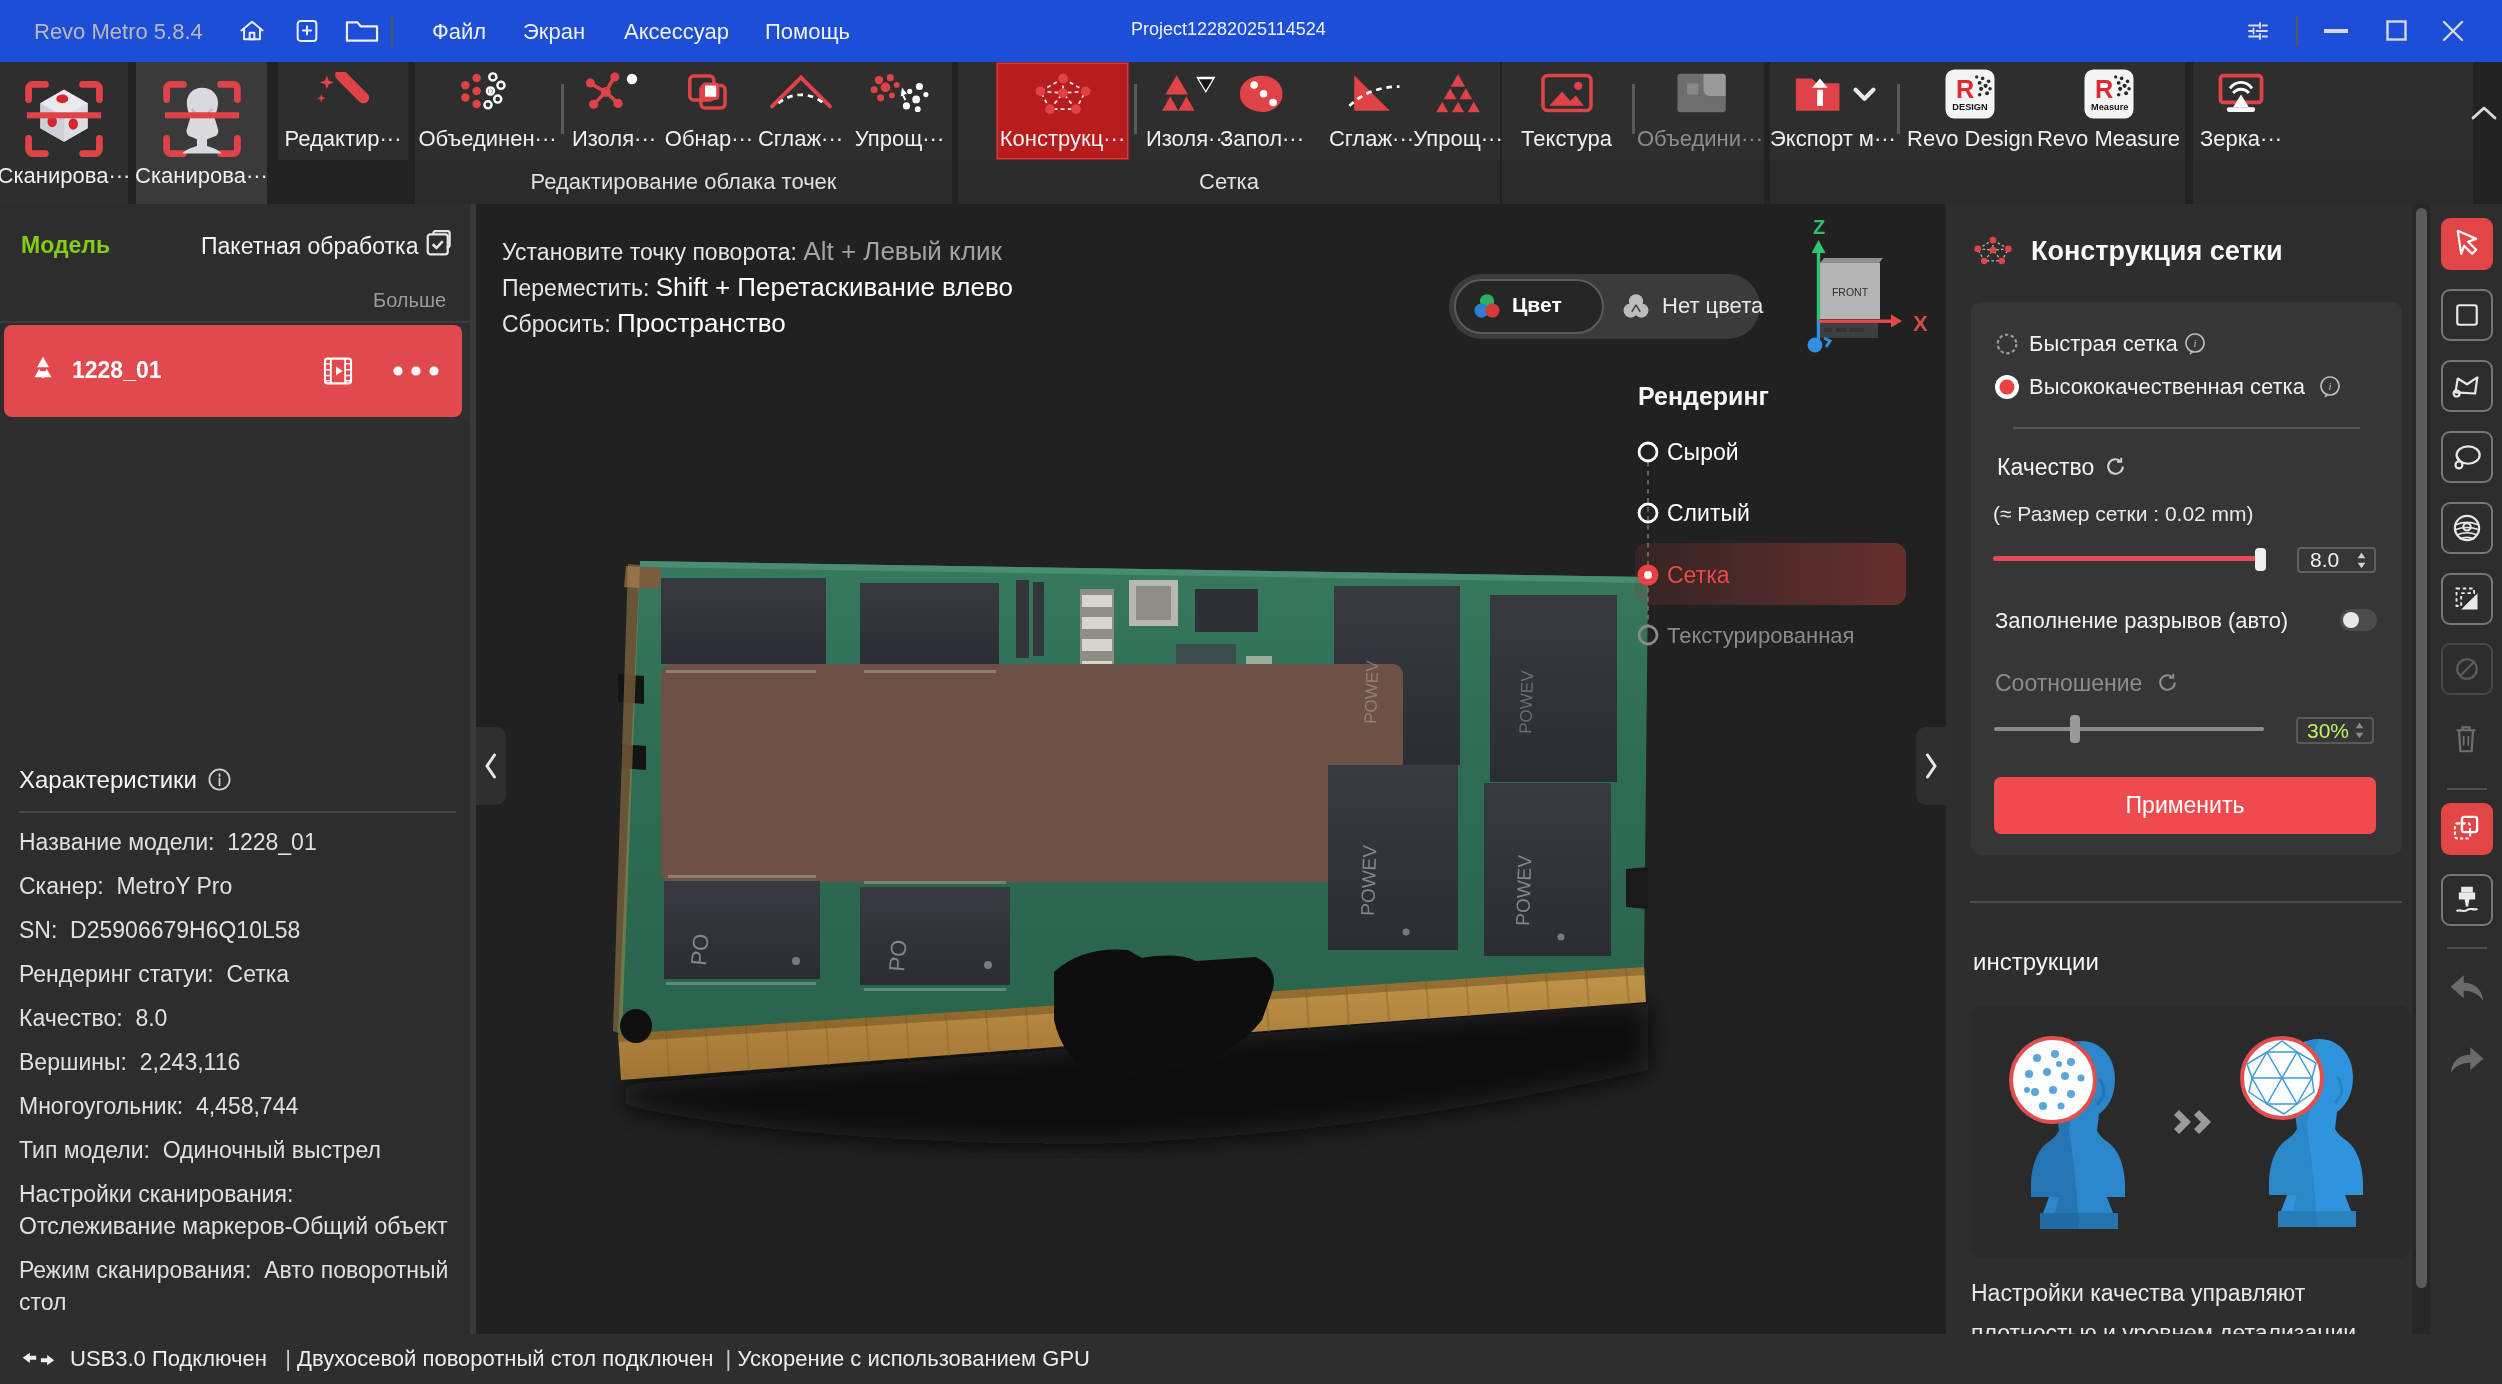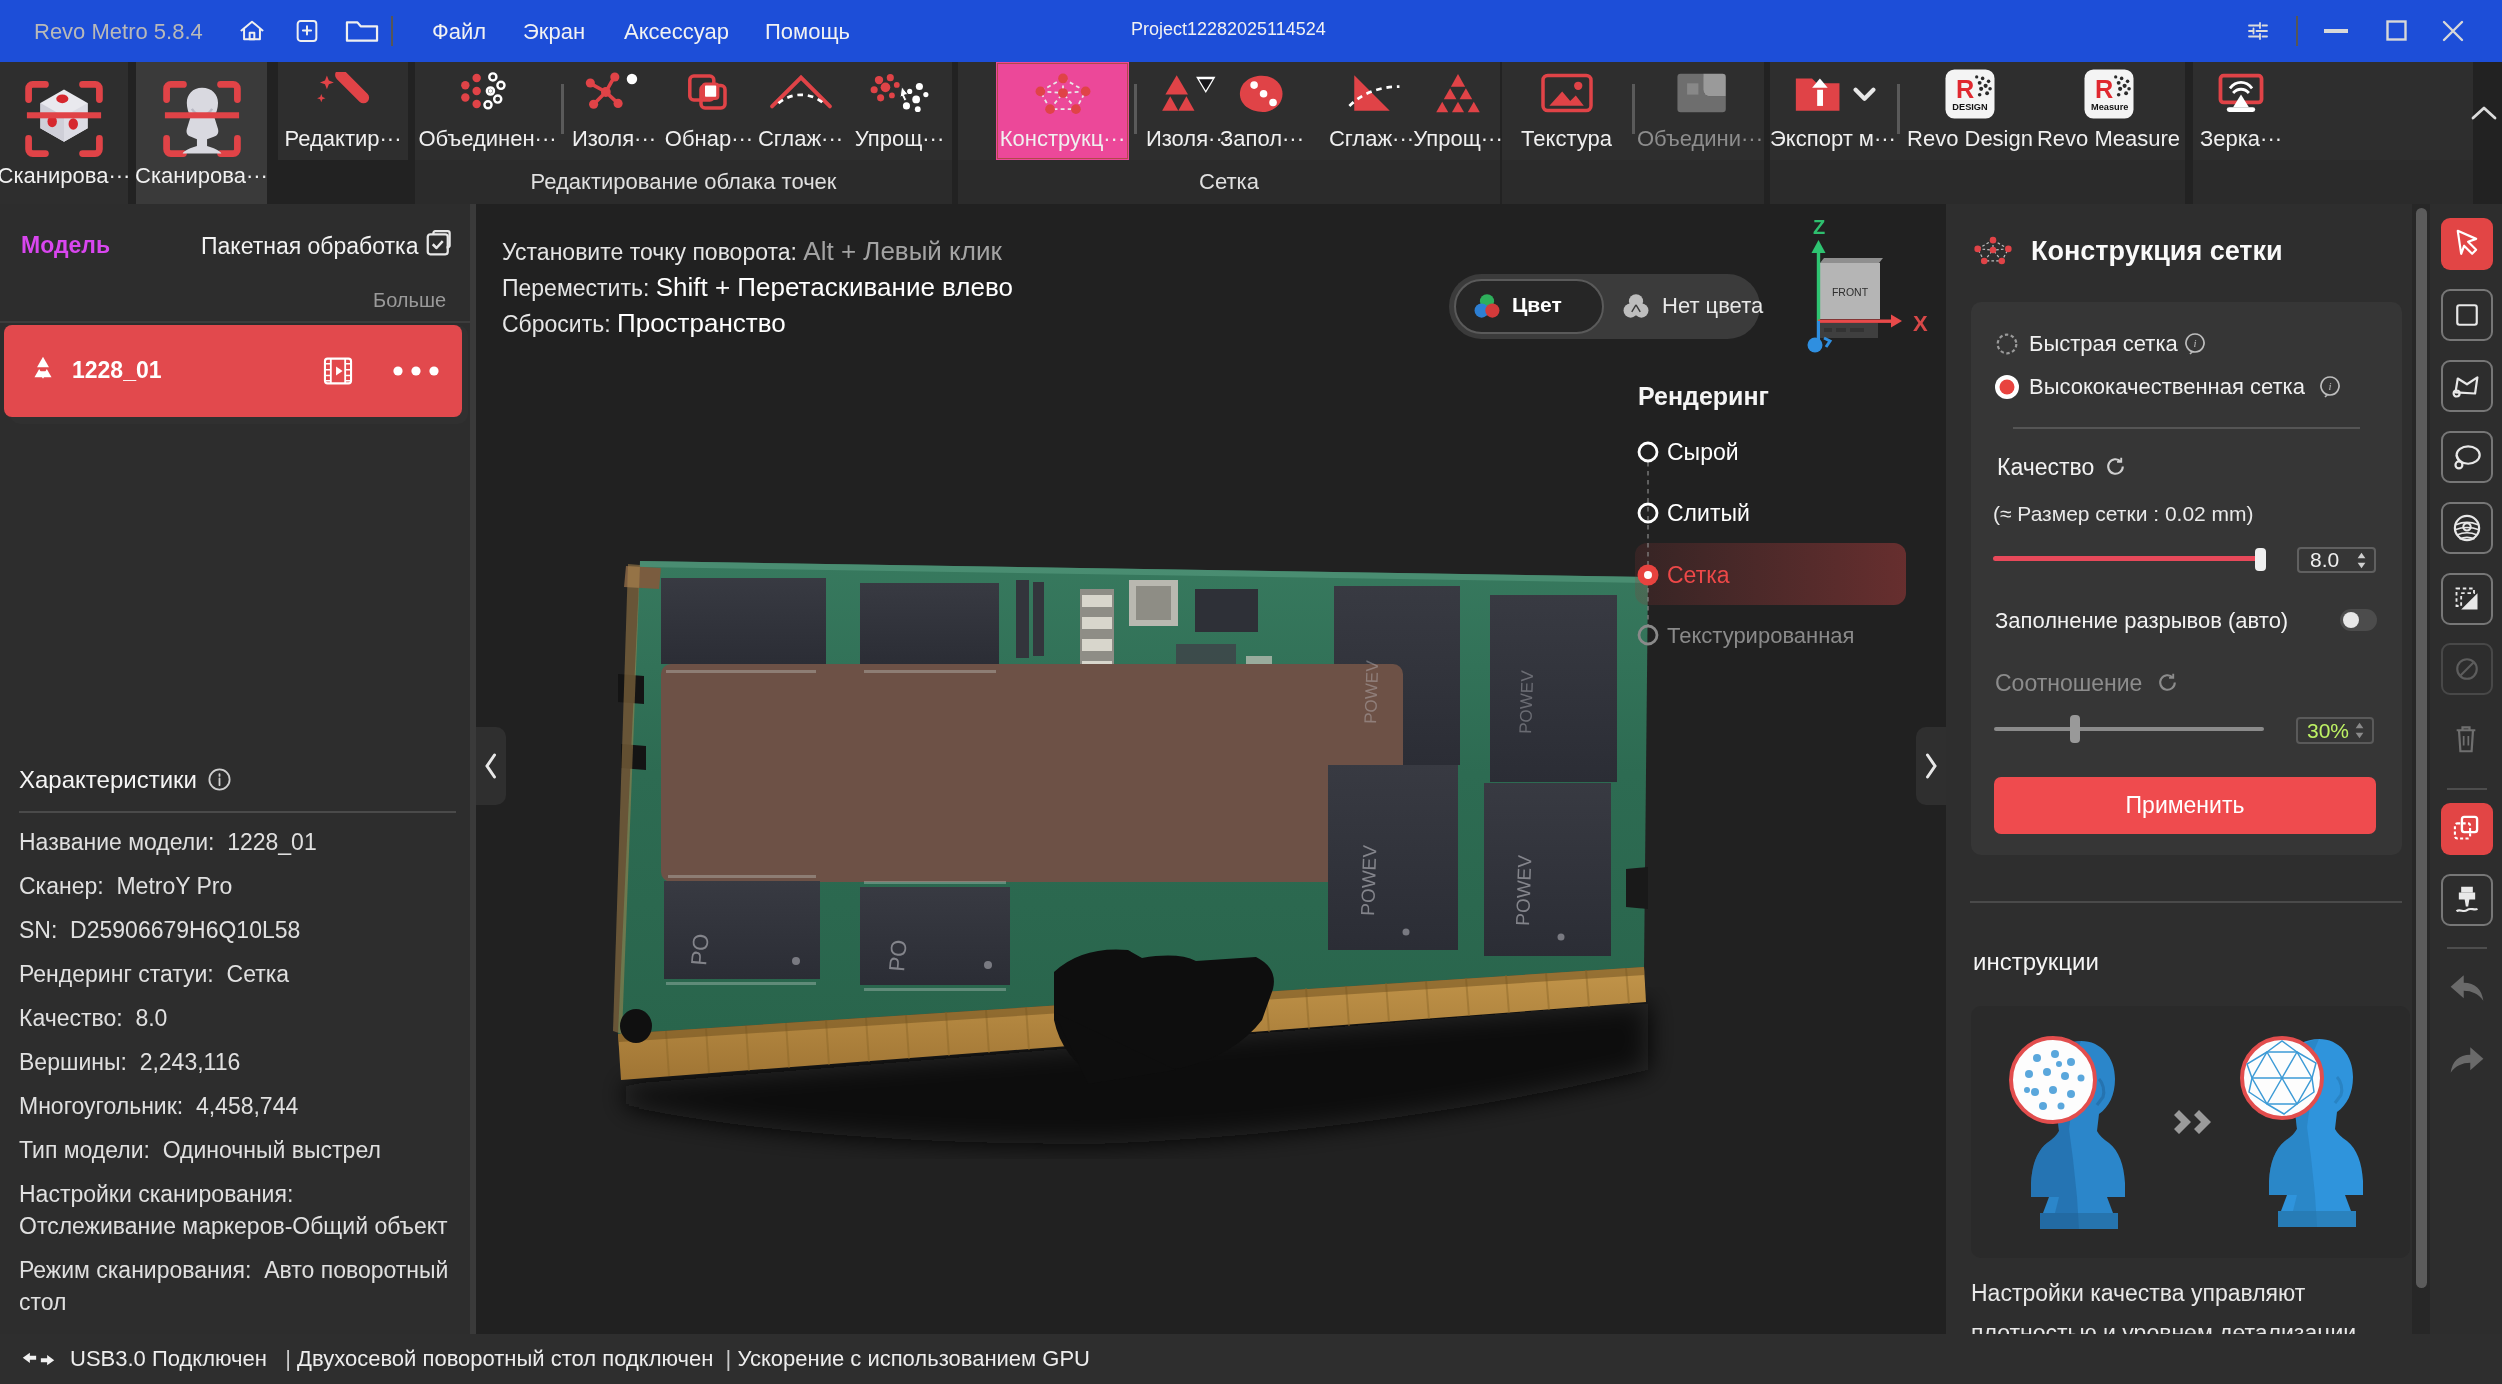--- a/index.html
+++ b/index.html
@@ -184,21 +184,21 @@
             <circle cx="25" cy="21" r="2.2"></circle>
             <circle cx="32" cy="23" r="1.8"></circle>
           </g>
         <path d="M22 9l4 5-2.2.2 1.4 3-1.6.7-1.4-3L21 16z" fill="#fff" stroke="#2e2e2e" stroke-width=".6"></path>
       </svg>
       <span class="rlabel">Упрощ···</span>
     </div>
     <div class="rcap">Редактирование облака точек</div>
   </div>
   <div class="rgroup" style="left:958px;width:542px">
-    <div class="ritem" style="left:38px;width:133px;background:#ec4899;outline:1.5px solid #b04a4a;outline-offset:-2px">
+    <div class="ritem" style="left:38px;width:133px;background:#b91c1c;outline:1.5px solid #b04a4a;outline-offset:-2px">
       <svg class="ric" width="68" height="42" viewBox="0 0 42 26">
         <g stroke="#e8e8e8" stroke-width="1.1" stroke-dasharray="2.4 2" fill="none">
           <path d="M21 4 7 12l6 11h16l6-11z"></path>
             <path d="M21 4v9M7 12l14 1M35 12l-14 1M13 23l8-10M29 23l-8-10"></path>
         </g>
         <g fill="#e04347">
             <circle cx="21" cy="4" r="3"></circle>
             <circle cx="7" cy="12" r="3"></circle>
             <circle cx="35" cy="12" r="3"></circle>
             <circle cx="13" cy="23" r="3"></circle>
@@ -333,21 +333,21 @@
         <rect x="10" y="22" width="18" height="3" rx="1.5" fill="#fff"></rect>
       </svg>
       <span class="rlabel">Зерка···</span>
     </div>
   </div>
   <svg class="abs" style="left:2470px;top:42px" width="28" height="18" viewBox="0 0 28 18" fill="none" stroke="#dcdcdc" stroke-width="2.8" stroke-linecap="round" stroke-linejoin="round">
       <path d="M3 14 14 4l11 10"></path>
     </svg>
 </div>
 <div id="leftpanel">
-  <span class="abs" style="left:21px;top:28px;font-size:23px;font-weight:bold;color:#d946ef">Модель</span>
+  <span class="abs" style="left:21px;top:28px;font-size:23px;font-weight:bold;color:#84cc16">Модель</span>
   <span class="abs" style="left:201px;top:29px;font-size:23px;color:#f2f2f2">Пакетная обработка</span>
   <svg class="abs" style="left:424px;top:24px" width="30" height="30" viewBox="0 0 24 24" fill="none" stroke="#e8e8e8" stroke-width="1.8" stroke-linejoin="round">
       <rect x="3" y="5" width="16" height="16" rx="2"></rect>
       <path d="M7.5 5V4a1.5 1.5 0 0 1 1.5-1.5h10A1.5 1.5 0 0 1 20.5 4v10a1.5 1.5 0 0 1-1.5 1.5h-1"></path>
       <path d="M7 13l3 3 5-5.5" stroke-width="2"></path>
     </svg>
   <span class="abs" style="left:373px;top:85px;font-size:20px;color:#9a9a9a">Больше</span>
   <div class="abs" style="left:0;top:117px;width:470px;height:2px;background:#3c3c3c"></div>
   <div class="abs" style="left:10px;top:121px;width:458px;height:99px;background:#303030;border-radius:10px"></div>
   <div class="abs" style="left:4px;top:121px;width:458px;height:92px;background:#e2494d;border-radius:8px">

